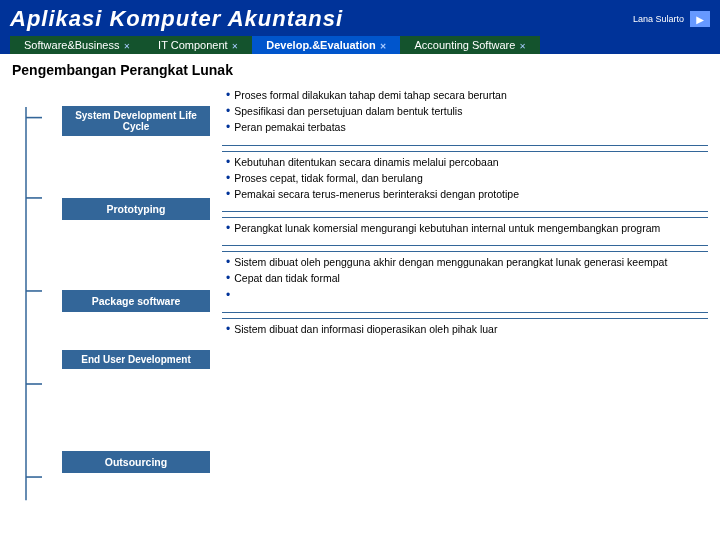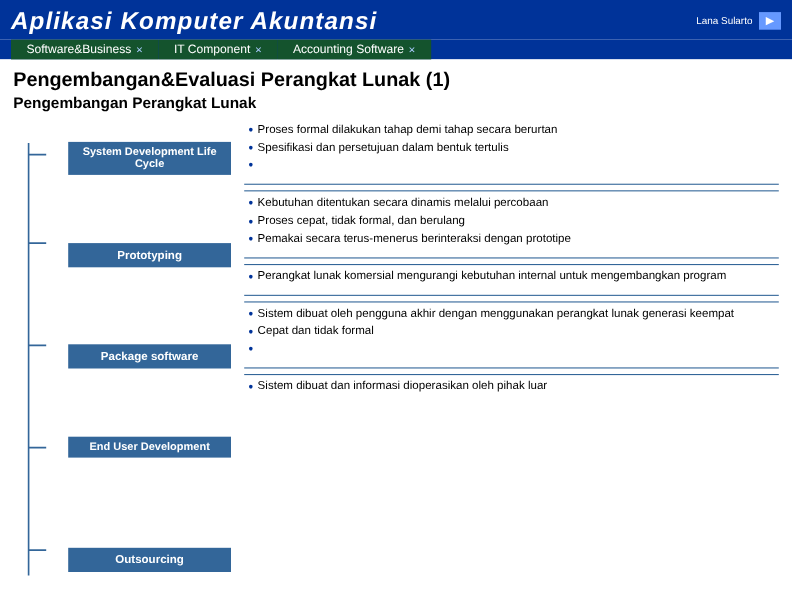--- a/index.html
+++ b/index.html
@@ -187,25 +187,25 @@
   <span class="header-title">Aplikasi Komputer Akuntansi</span>
   <div class="header-right">
     <span class="header-author">Lana Sularto</span>
     <div class="play-btn"></div>
   </div>
 </div>
 
 <div class="nav-tabs">
   <div class="nav-tab">Software&amp;Business</div>
   <div class="nav-tab">IT Component</div>
+  <div class="nav-tab active">Develop.&amp;Evaluation</div>
   <div class="nav-tab">Accounting Software</div>
 </div>
 
 <div class="page-header">
-  <div class="page-title">Pengembangan&amp;Evaluasi Perangkat Lunak (1)</div>
   <div class="page-subtitle">Pengembangan Perangkat Lunak</div>
 </div>
 
 <div class="main-content">
 
   <div class="left-col">
     <svg class="connector-svg" viewBox="0 0 200 420" preserveAspectRatio="none">
 
       <line x1="14" y1="18" x2="14" y2="390" stroke="#336699" stroke-width="1.5"></line>
 
@@ -223,21 +223,21 @@
           System Development Life Cycle
         </div>
       </div>
 
       <div style="margin-left:30px; margin-bottom:70px;">
         <div class="cat-box" style="width:148px; font-size:10.5px; padding:5px 22px;">
           Prototyping
         </div>
       </div>
 
-      <div style="margin-left:30px; margin-bottom:62px;">
+      <div style="margin-left:30px; margin-bottom:38px;">
         <div class="cat-box" style="width:148px; font-size:10.5px; padding:5px 6px;">
           Package software
         </div>
       </div>
 
       <div style="margin-left:30px; margin-bottom:82px;">
         <div class="cat-box" style="width:148px; font-size:10px; padding:4px 6px;">
           End User Development
         </div>
       </div>
@@ -256,20 +256,21 @@
       <div class="bullet-item">
         <span class="bullet-dot">•</span>
         <span class="bullet-text">Proses formal dilakukan tahap demi tahap secara berurtan</span>
       </div>
       <div class="bullet-item">
         <span class="bullet-dot">•</span>
         <span class="bullet-text">Spesifikasi dan persetujuan dalam bentuk tertulis</span>
       </div>
       <div class="bullet-item">
         <span class="bullet-dot">•</span>
+        <span class="bullet-text">Peran pemakai terbatas</span>
       </div>
     </div>
 
     <hr class="hdivider">
 
     <div class="bullet-section">
       <div class="bullet-item">
         <span class="bullet-dot">•</span>
         <span class="bullet-text">Kebutuhan  ditentukan  secara  dinamis  melalui percobaan</span>
       </div>

